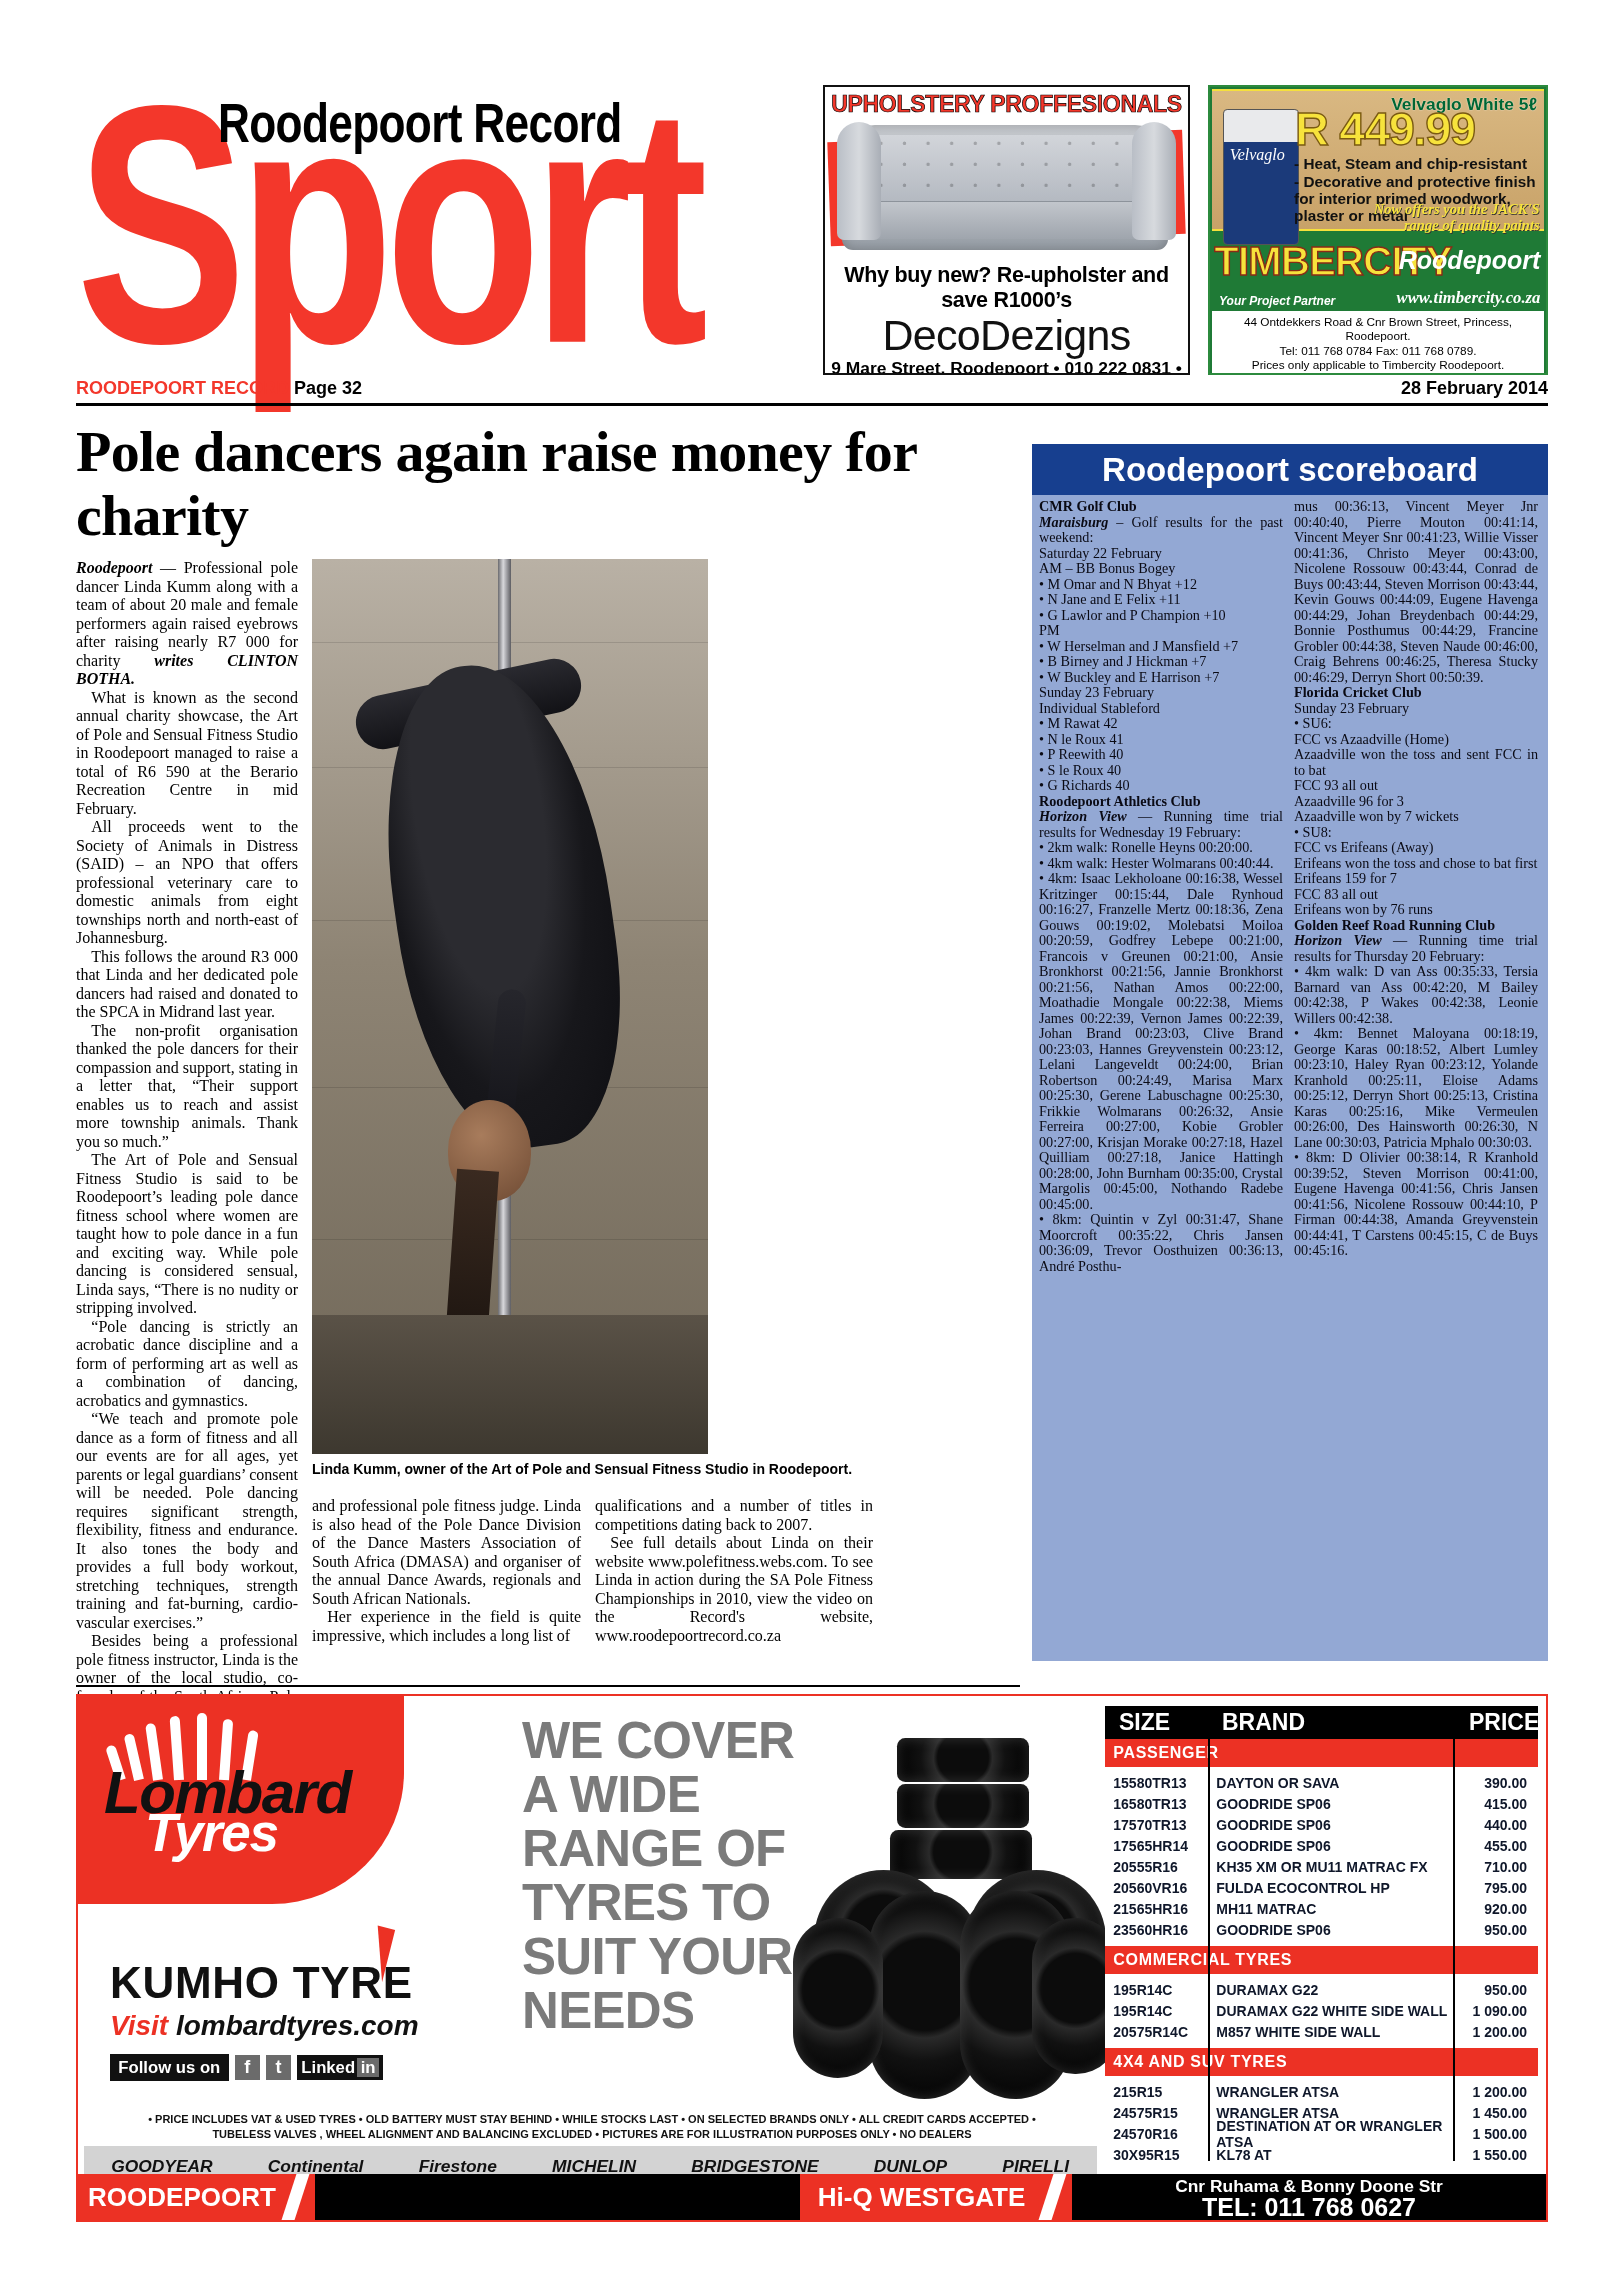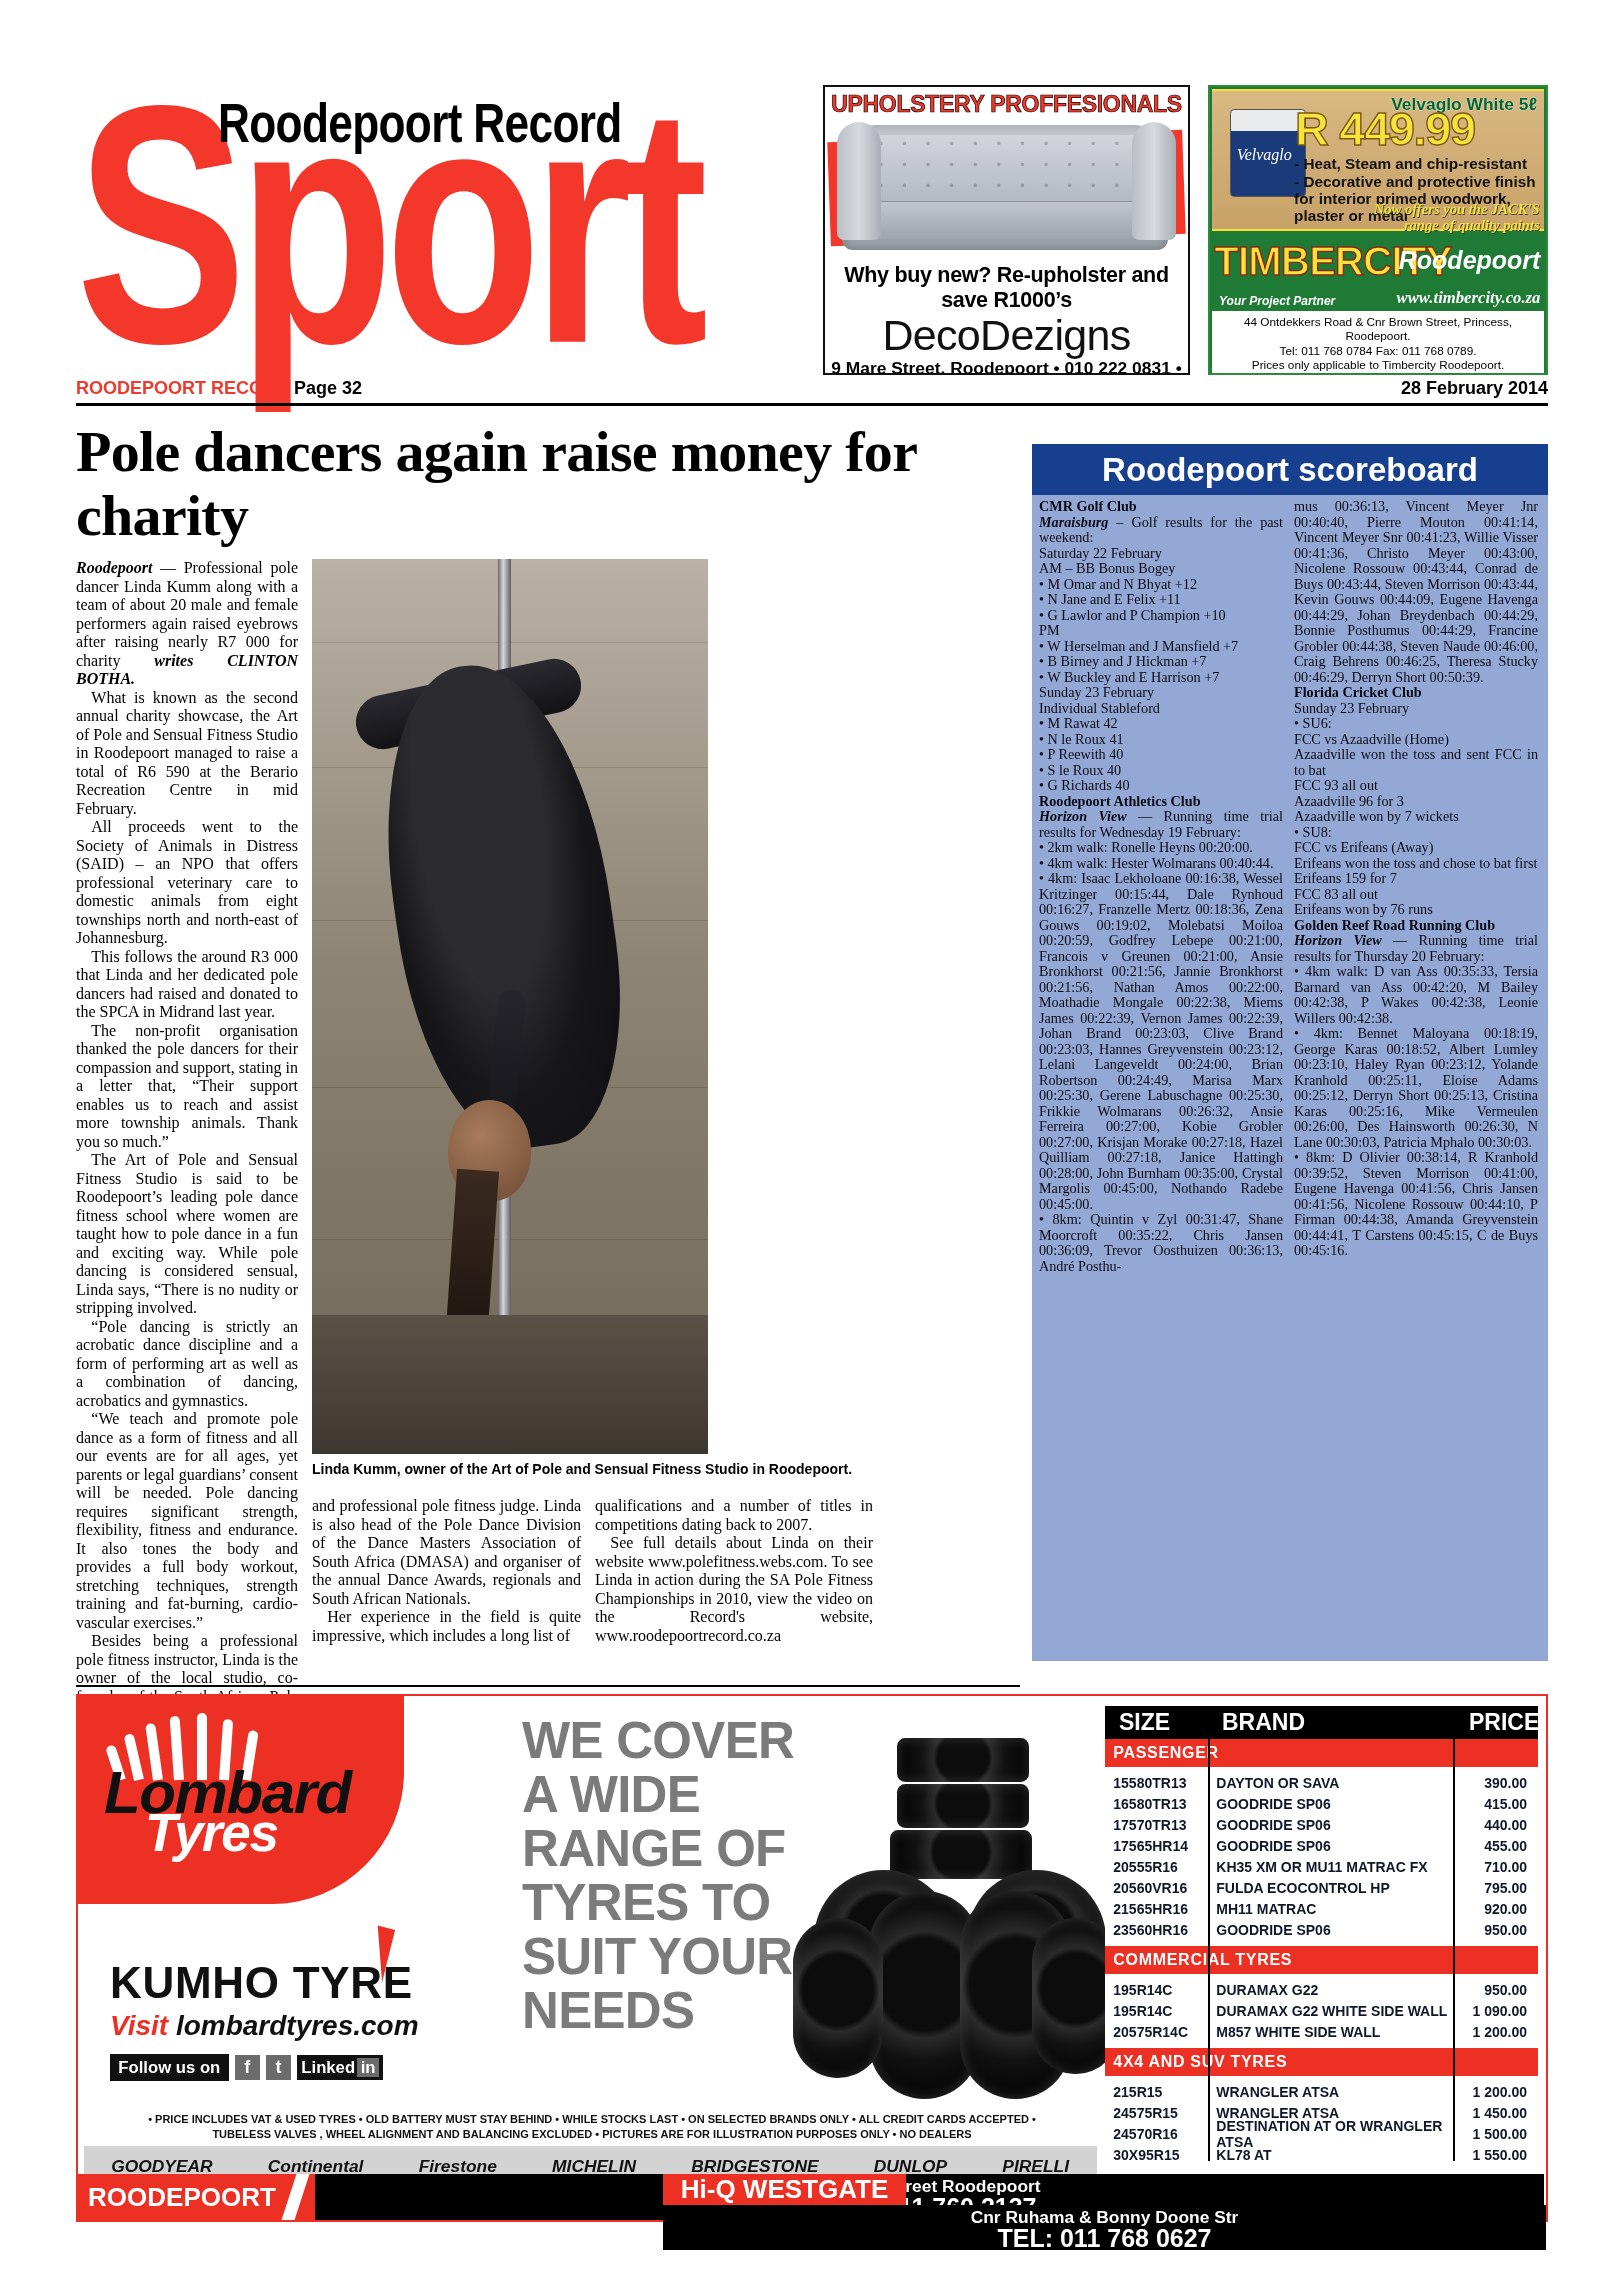--- a/index.html
+++ b/index.html
@@ -92,21 +92,21 @@
     background:linear-gradient(#d9b882,#c8a268);
     border-bottom:2.8px solid #f5e03c;
     border-top:2.8px solid #f5e03c; margin:2.1px;
   }
   .tc-velv {
     position:absolute; right:7px; top:2.8px;
     font-family:"Liberation Sans", sans-serif; font-weight:bold;
     font-size:17.4px; color:#063; text-shadow:0 0 1.4px #fff;
   }
   .tc-tin {
-    position:absolute; left:18px; top:18px; width:76px; height:88px;
+    position:absolute; left:11px; top:18px; width:76px; height:136px;
     background:linear-gradient(#e9eaec 0 24%, #1b3a7a 24% 100%);
     border-radius:4.2px; border:0.7px solid #555;
   }
   .tc-tin-lbl{
     position:absolute; left:5.6px; top:36px; color:#fff;
     font-family:"Liberation Serif",serif; font-style:italic; font-size:16px;
   }
   .tc-price {
     position:absolute; left:83px; top:14px;
     font-family:"Liberation Sans", sans-serif; font-weight:bold;
@@ -336,21 +336,21 @@
     background:#fff; transform:skewX(-18deg);
   }
   .lbf-black {
     flex:1; background:#000; color:#fff; text-align:center;
     font-family:"Liberation Sans", sans-serif; font-weight:bold;
     font-size:17.4px; line-height:19px; padding-top:2.8px;
   }
   .lbf-black .tel { font-size:25px; line-height:23.6px; }
 
   
-  .hiq-wrap { position:absolute; right:0; bottom:0; width:883px; height:46px; display:flex;flex-direction:column; }
+  .hiq-wrap { position:absolute; right:0; bottom:0; width:746px; height:46px; display:flex; }
 
   
   .price-table {
     position:absolute; left:1027px; top:9.7px; width:433px; height:455px;
     background:#fff;
   }
   .pt-head { display:flex; background:#000; color:#fff; height:33px; }
   .pt-head div {
     font-family:"Liberation Sans", sans-serif; font-weight:bold; font-size:23px;
     display:flex; align-items:center; padding-left:14px;

